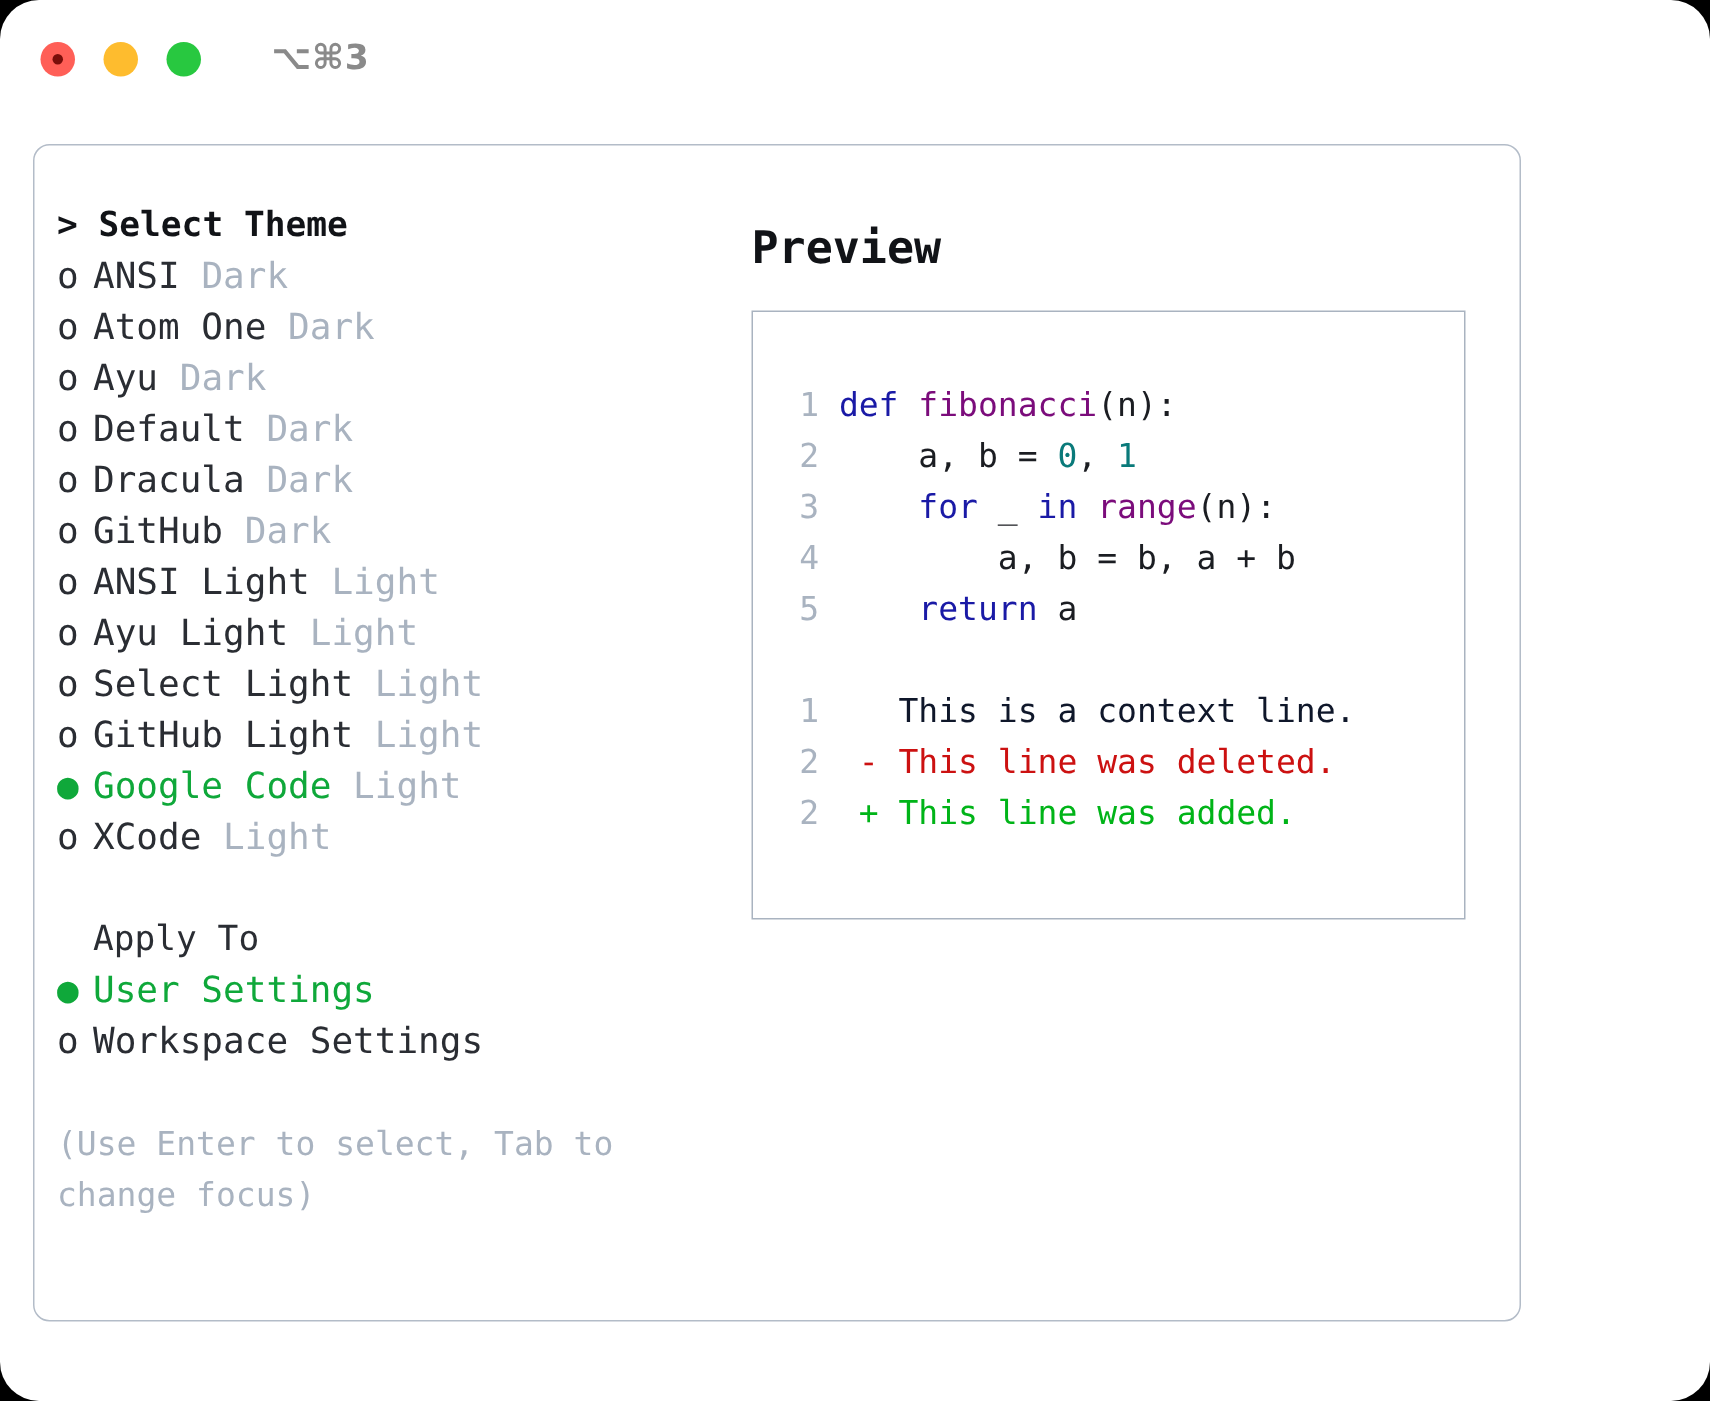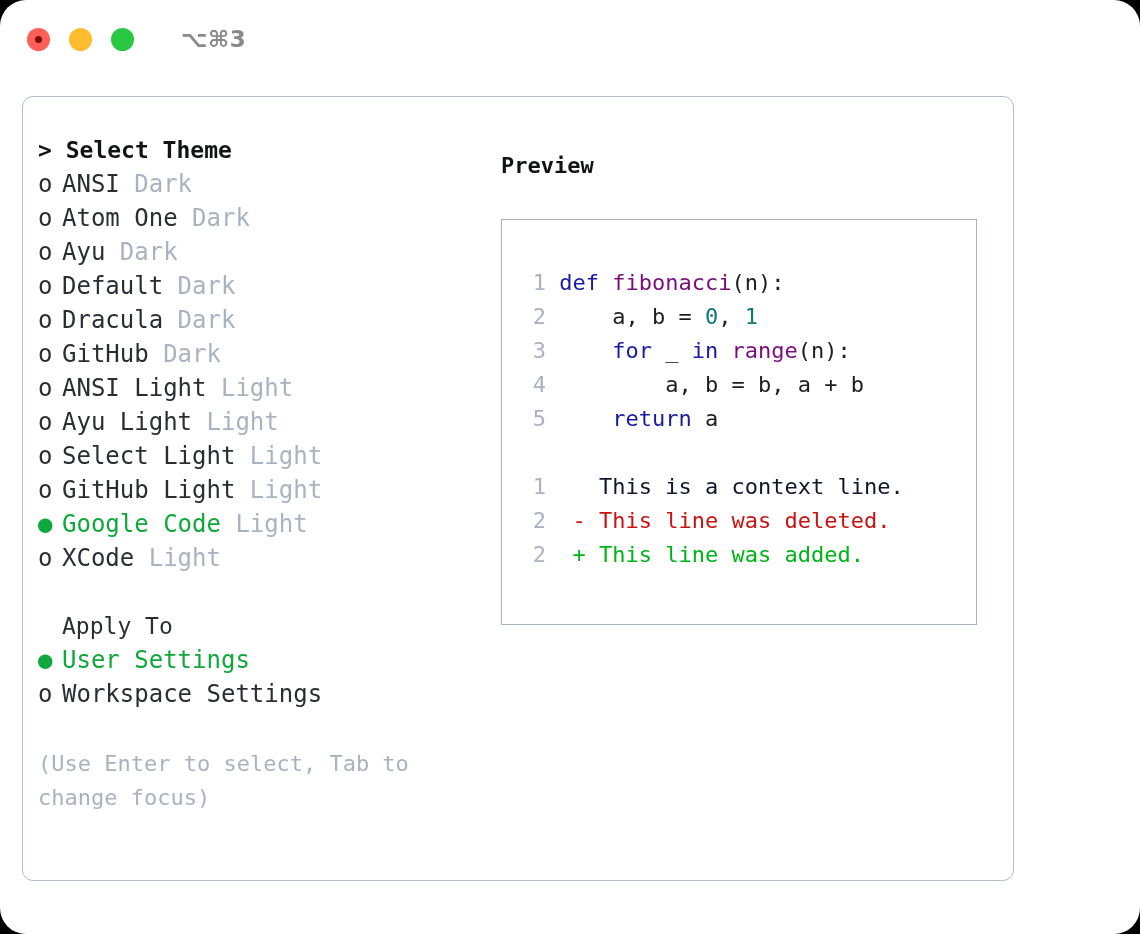--- a/index.html
+++ b/index.html
@@ -68,25 +68,25 @@
     white-space:pre; padding-left:24px;
   }
   .hint {
     margin-top:36px;
     font-size:22px; line-height:34px;
     color:#a9b3c0; width:420px; white-space:pre-wrap;
   }
   
   .right { position:absolute; left:478px; top:52px; width:500px; }
   .preview-title {
-    font-size:22px; font-weight:700; color:#111317;
+    font-size:30px; font-weight:700; color:#111317;
     line-height:34px; white-space:pre;
   }
   .code-box {
-    margin-top:36px;
+    margin-top:24px;
     width:476px; height:406px;
     border:1.6px solid #a9b3c0;
     background:#ffffff;
     padding:46px 0 0 18px;
   }
   .cline {
     font-size:22px; line-height:34px; white-space:pre;
   }
   .ln { color:#a9b3c0; display:inline-block; width:26px; text-align:right; }
   .kw   { color:#1a1aa6; }

